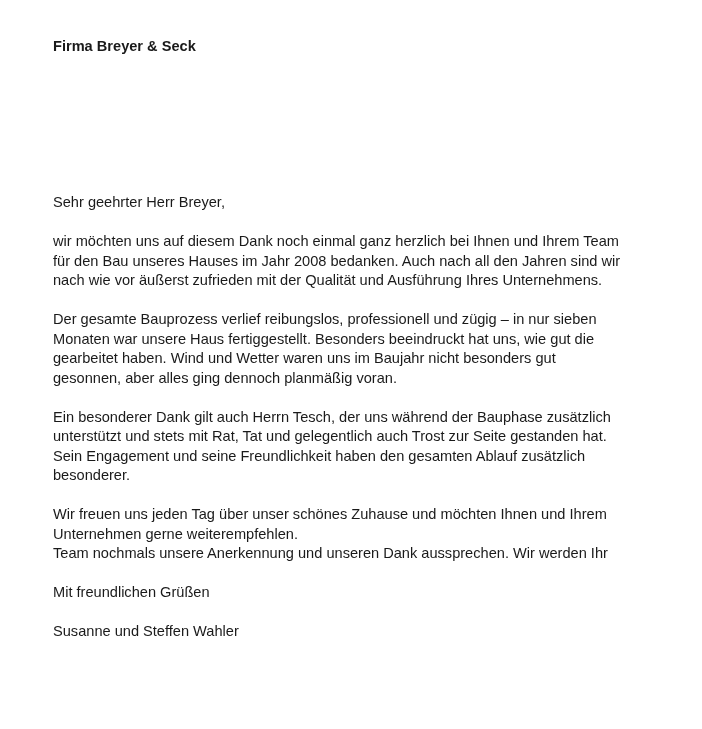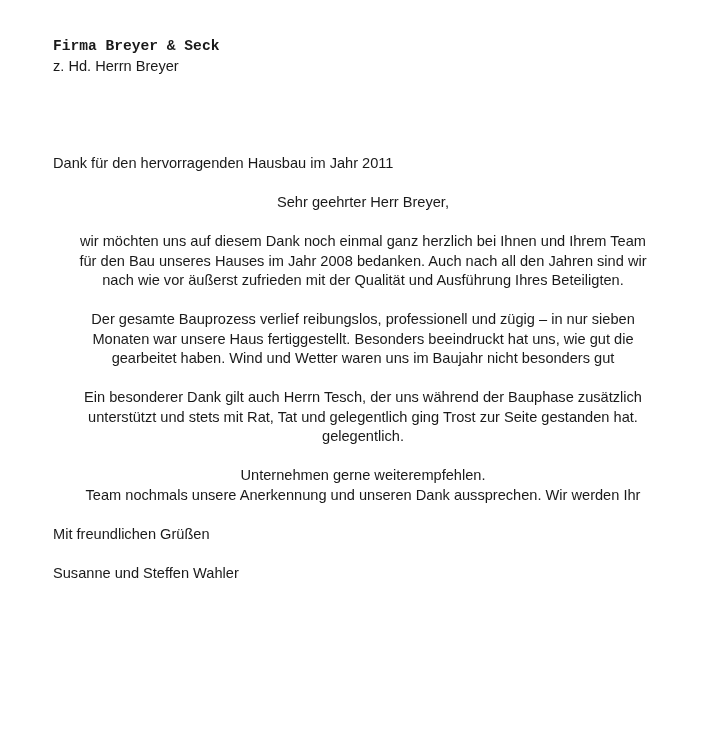--- a/index.html
+++ b/index.html
@@ -19,21 +19,20 @@
     }
     .page {
       position: absolute;
       left: 53px;
       top: 37px;
       width: 620px;
     }
     .addr-company {
       font-weight: bold;
       white-space: nowrap;
-      font-family: Liberation Mono, monospace;
     }
     .addr-line {
       white-space: nowrap;
     }
     .subject {
       position: absolute;
       top: 117px;
       left: 0;
       white-space: nowrap;
     }
@@ -43,63 +42,63 @@
       left: 0;
       width: 620px;
     }
     .para {
       margin: 0 0 19.5px 0;
     }
     .line {
       display: block;
       white-space: nowrap;
       height: 19.5px;
-      text-align: center;
     }
     .closing, .signature {
       margin: 0 0 19.5px 0;
       white-space: nowrap;
     }
   </style>
 </head>
 <body>
 
 <div class="page">
 
   <div>
     <div class="addr-company">Firma Breyer &amp; Seck</div>
-    <div class="addr-line">z. Hd. Herrn Breyer</div>
   </div>
 
-  <div class="subject">Dank für den hervorragenden Hausbau im Jahr 2011</div>
 
   <div class="body-block">
     <p class="para">
       <span class="line">Sehr geehrter Herr Breyer,</span>
     </p>
 
     <p class="para">
       <span class="line">wir möchten uns auf diesem Dank noch einmal ganz herzlich bei Ihnen und Ihrem Team</span>
       <span class="line">für den Bau unseres Hauses im Jahr 2008 bedanken. Auch nach all den Jahren sind wir</span>
-      <span class="line">nach wie vor äußerst zufrieden mit der Qualität und Ausführung Ihres Beteiligten.</span>
+      <span class="line">nach wie vor äußerst zufrieden mit der Qualität und Ausführung Ihres Unternehmens.</span>
     </p>
 
     <p class="para">
       <span class="line">Der gesamte Bauprozess verlief reibungslos, professionell und zügig – in nur sieben</span>
       <span class="line">Monaten war unsere Haus fertiggestellt. Besonders beeindruckt hat uns, wie gut die</span>
       <span class="line">gearbeitet haben. Wind und Wetter waren uns im Baujahr nicht besonders gut</span>
+      <span class="line">gesonnen, aber alles ging dennoch planmäßig voran.</span>
     </p>
 
     <p class="para">
       <span class="line">Ein besonderer Dank gilt auch Herrn Tesch, der uns während der Bauphase zusätzlich</span>
-      <span class="line">unterstützt und stets mit Rat, Tat und gelegentlich ging Trost zur Seite gestanden hat.</span>
-      <span class="line">gelegentlich.</span>
+      <span class="line">unterstützt und stets mit Rat, Tat und gelegentlich auch Trost zur Seite gestanden hat.</span>
+      <span class="line">Sein Engagement und seine Freundlichkeit haben den gesamten Ablauf zusätzlich</span>
+      <span class="line">besonderer.</span>
     </p>
 
     <p class="para">
+      <span class="line">Wir freuen uns jeden Tag über unser schönes Zuhause und möchten Ihnen und Ihrem</span>
       <span class="line">Unternehmen gerne weiterempfehlen.</span>
       <span class="line">Team nochmals unsere Anerkennung und unseren Dank aussprechen. Wir werden Ihr</span>
     </p>
 
     <div class="closing">Mit freundlichen Grüßen</div>
     <div class="signature">Susanne und Steffen Wahler</div>
   </div>
 
 </div>
 

